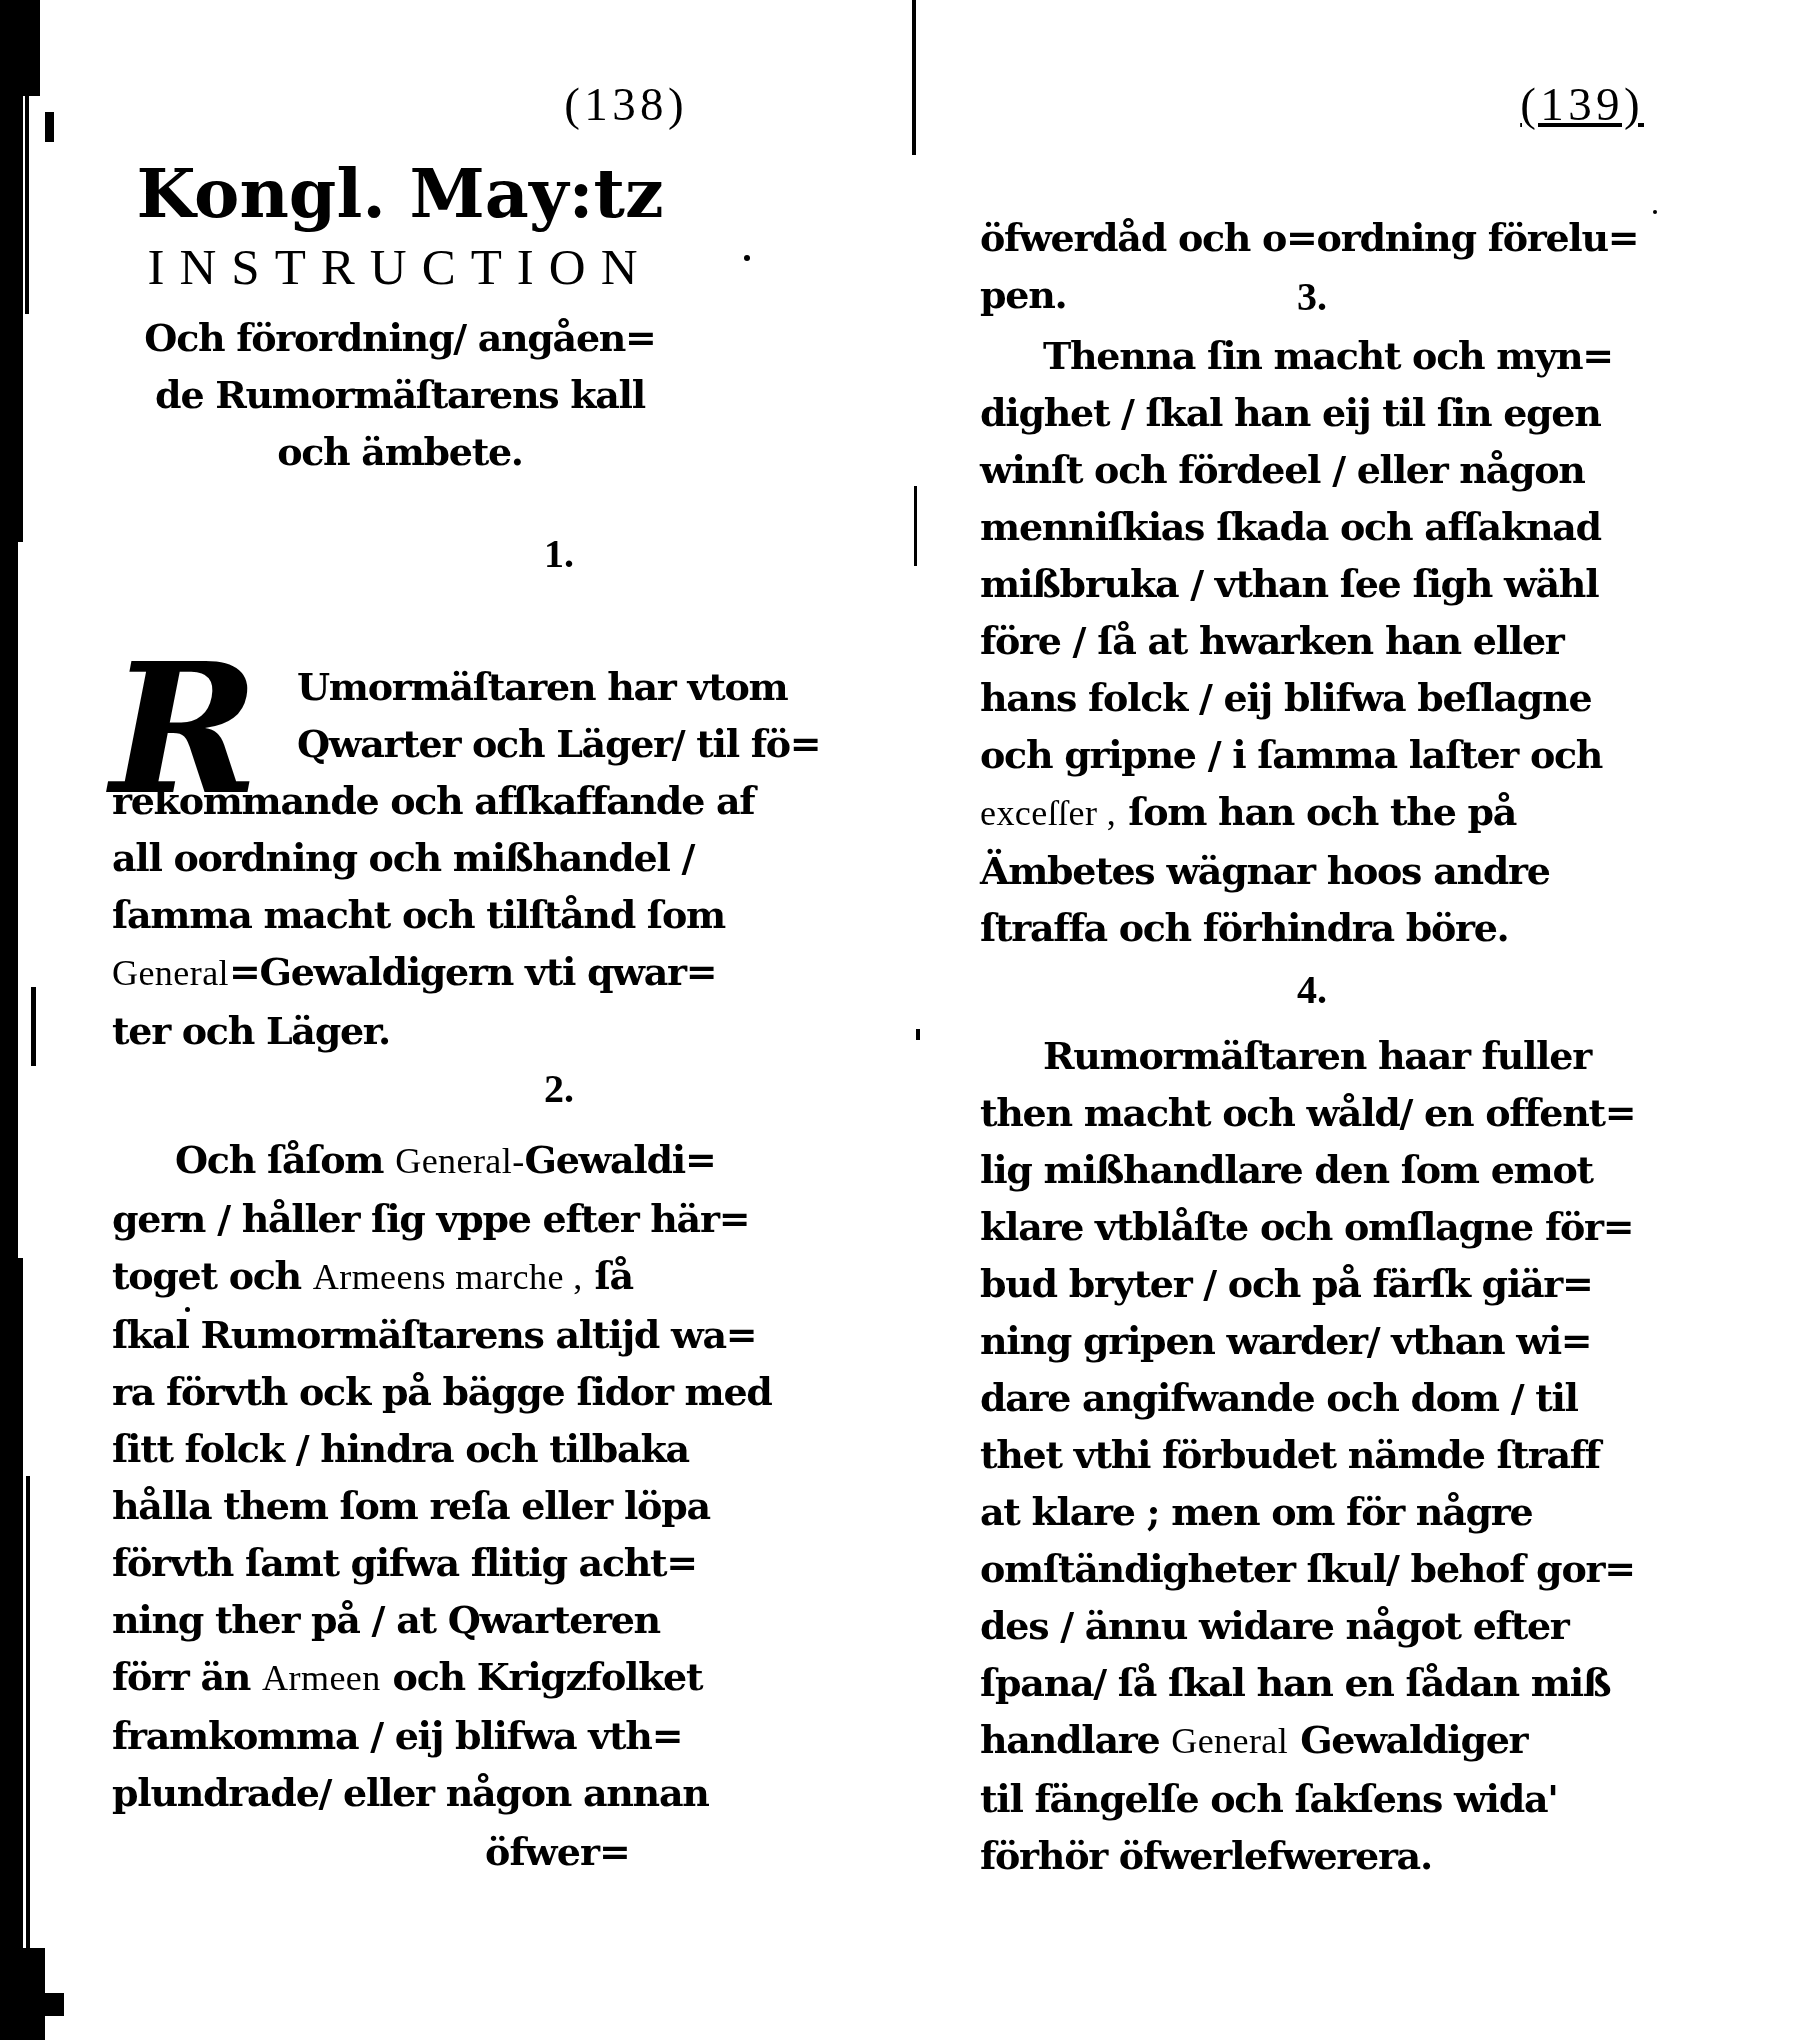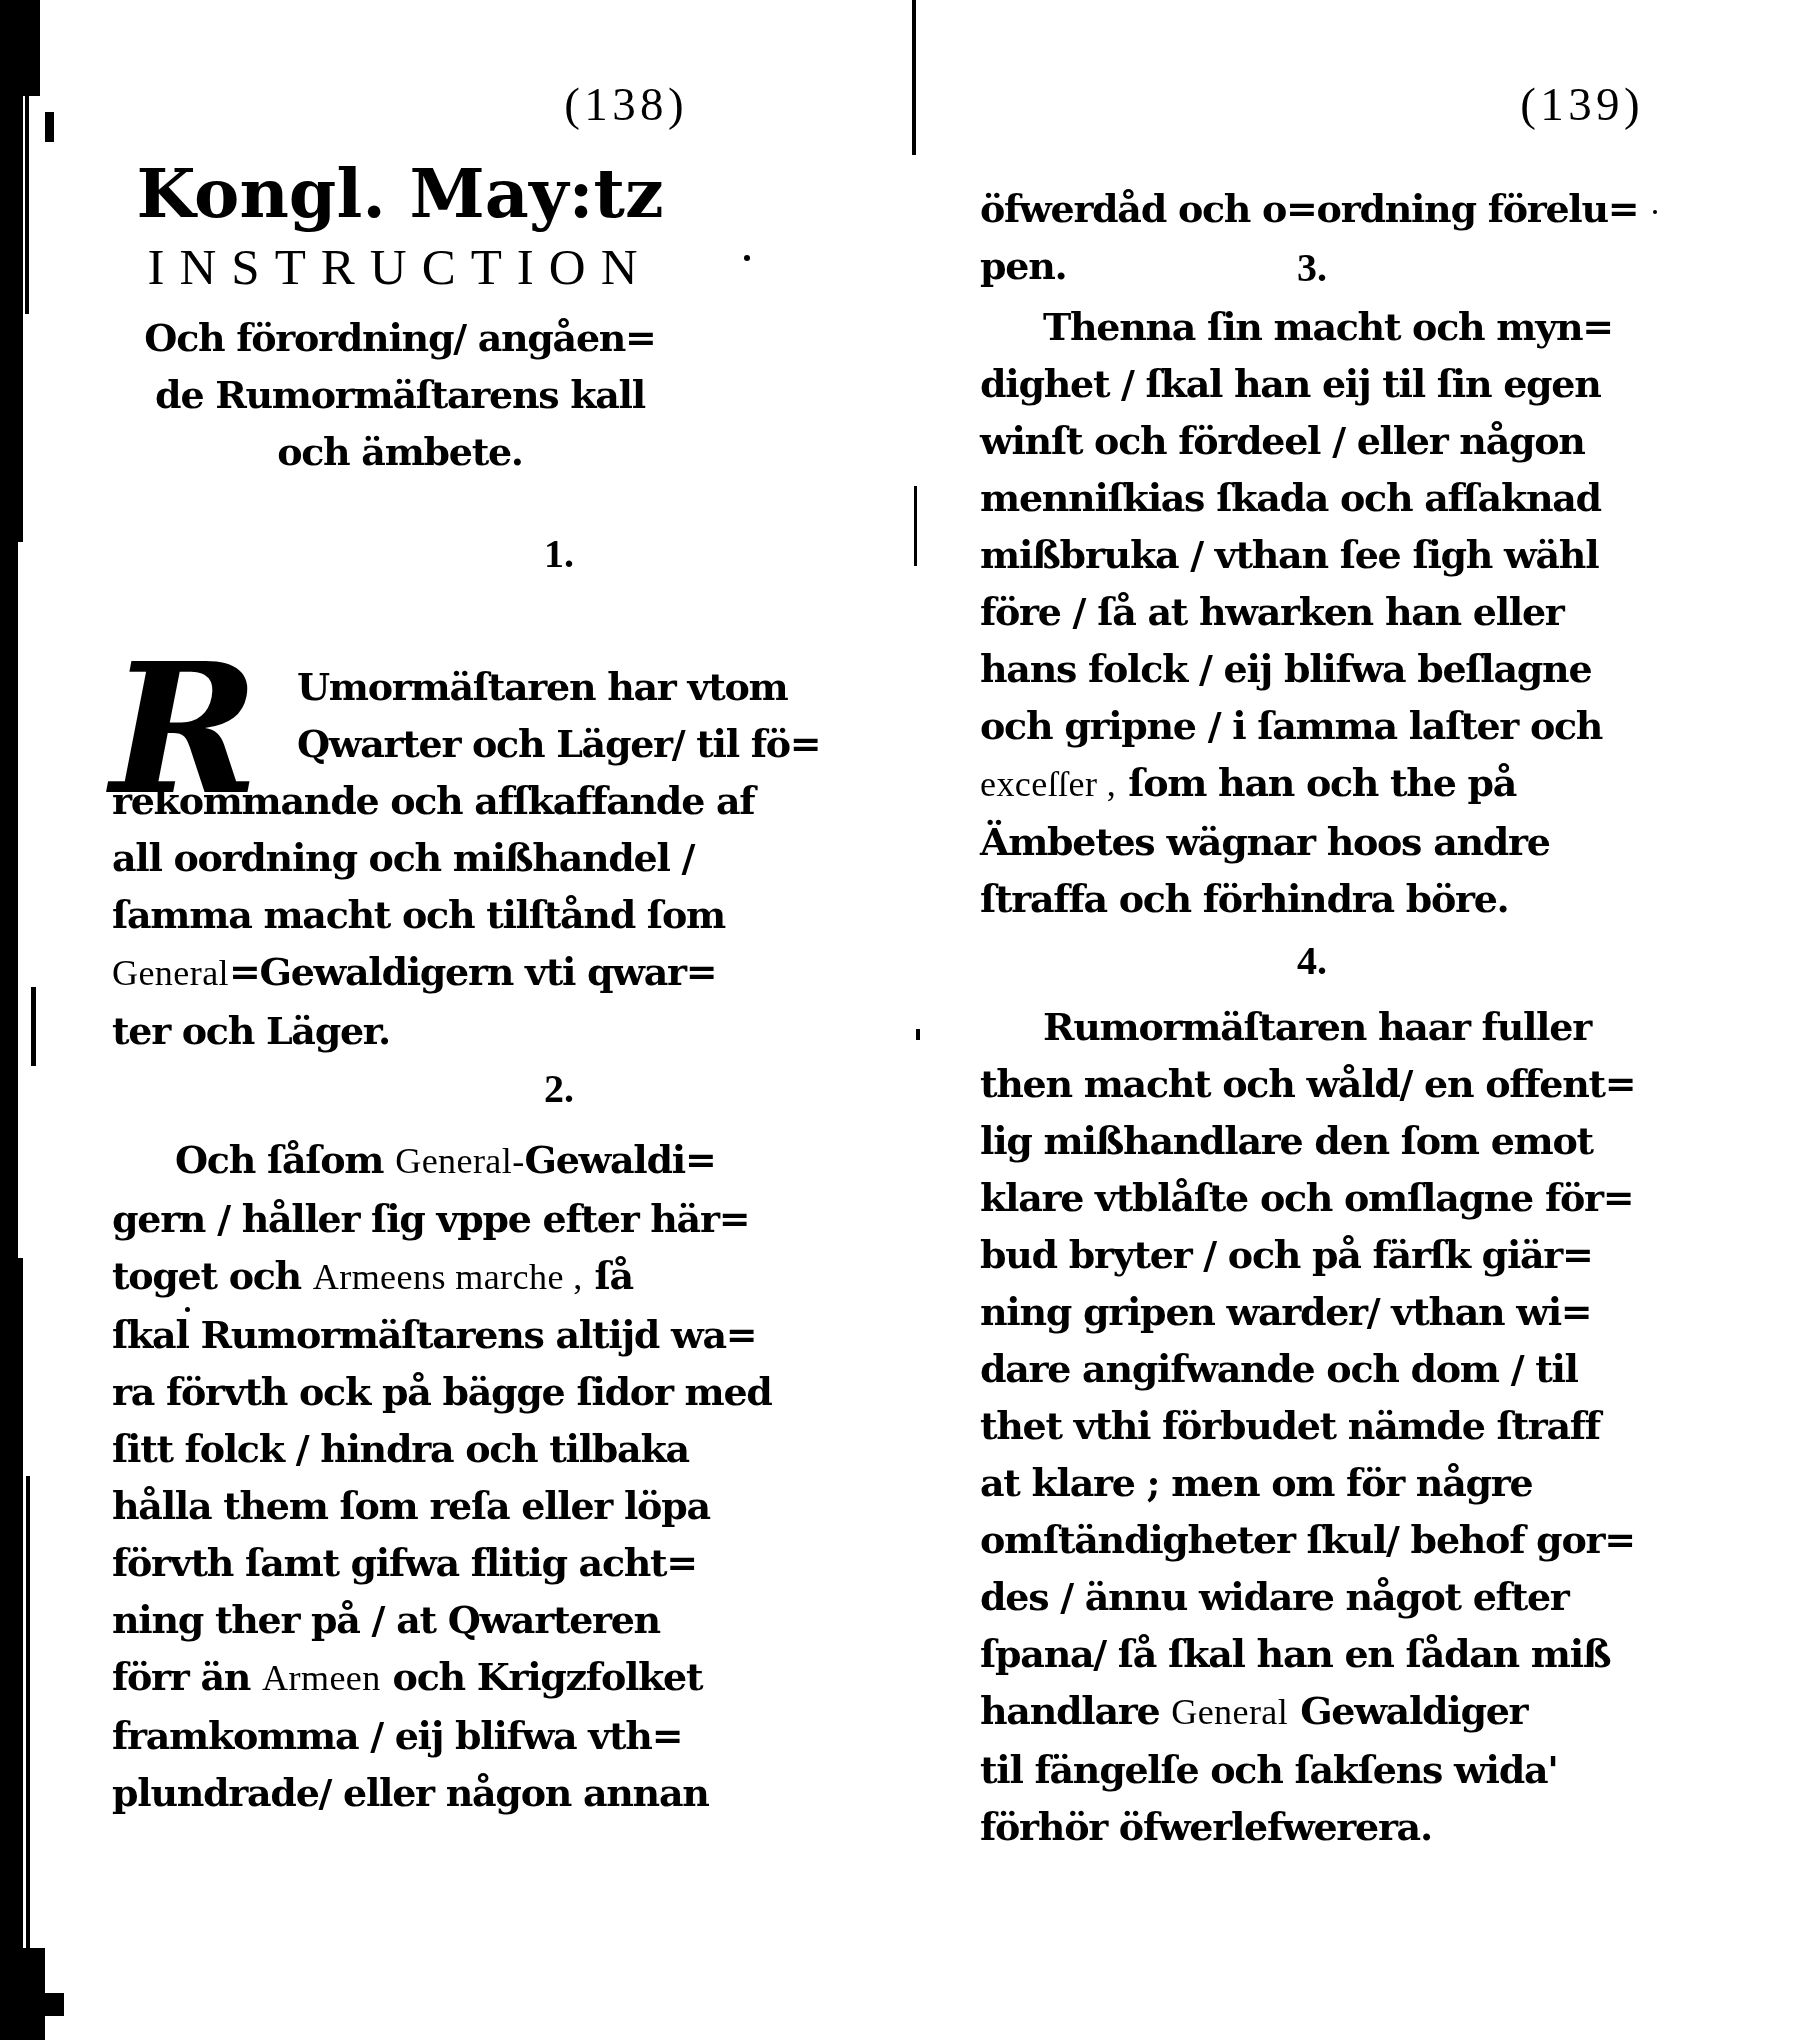--- a/index.html
+++ b/index.html
@@ -149,24 +149,25 @@
         <div class="line"><span class="frak">ſitt folck / hindra och tilbaka</span></div>
         <div class="line"><span class="frak">hålla them ſom reſa eller löpa</span></div>
         <div class="line"><span class="frak">förvth ſamt gifwa flitig acht=</span></div>
         <div class="line"><span class="frak">ning ther på /  at Qwarteren</span></div>
         <div class="line"><span class="frak">förr än </span><span class="roman">Armeen</span><span class="frak"> och Krigzfolket</span></div>
         <div class="line"><span class="frak">framkomma /  eij blifwa vth=</span></div>
         <div class="line"><span class="frak">plundrade/ eller någon annan</span></div>
       </div>
   </div>
 
+  <div class="catchword">öfwer=</div>
 </div>
 
 <div class="page-col col-right">
-  <div class="pagenum" style="margin-bottom:49px;">(139)</div>
+  <div class="pagenum" style="margin-bottom:78px;text-decoration:underline;">(139)</div>
 
   <div class="para" style="margin-top:0;">
     <div class="lines">
         <div class="line"><span class="frak">öfwerdåd och o=ordning förelu=</span></div>
         <div class="line"><span class="frak">pen.</span></div>
       </div>
   </div>
 
   <div class="secnum num-center sec3">3.</div>
   <div class="para" style="margin-top:3.5px;">

